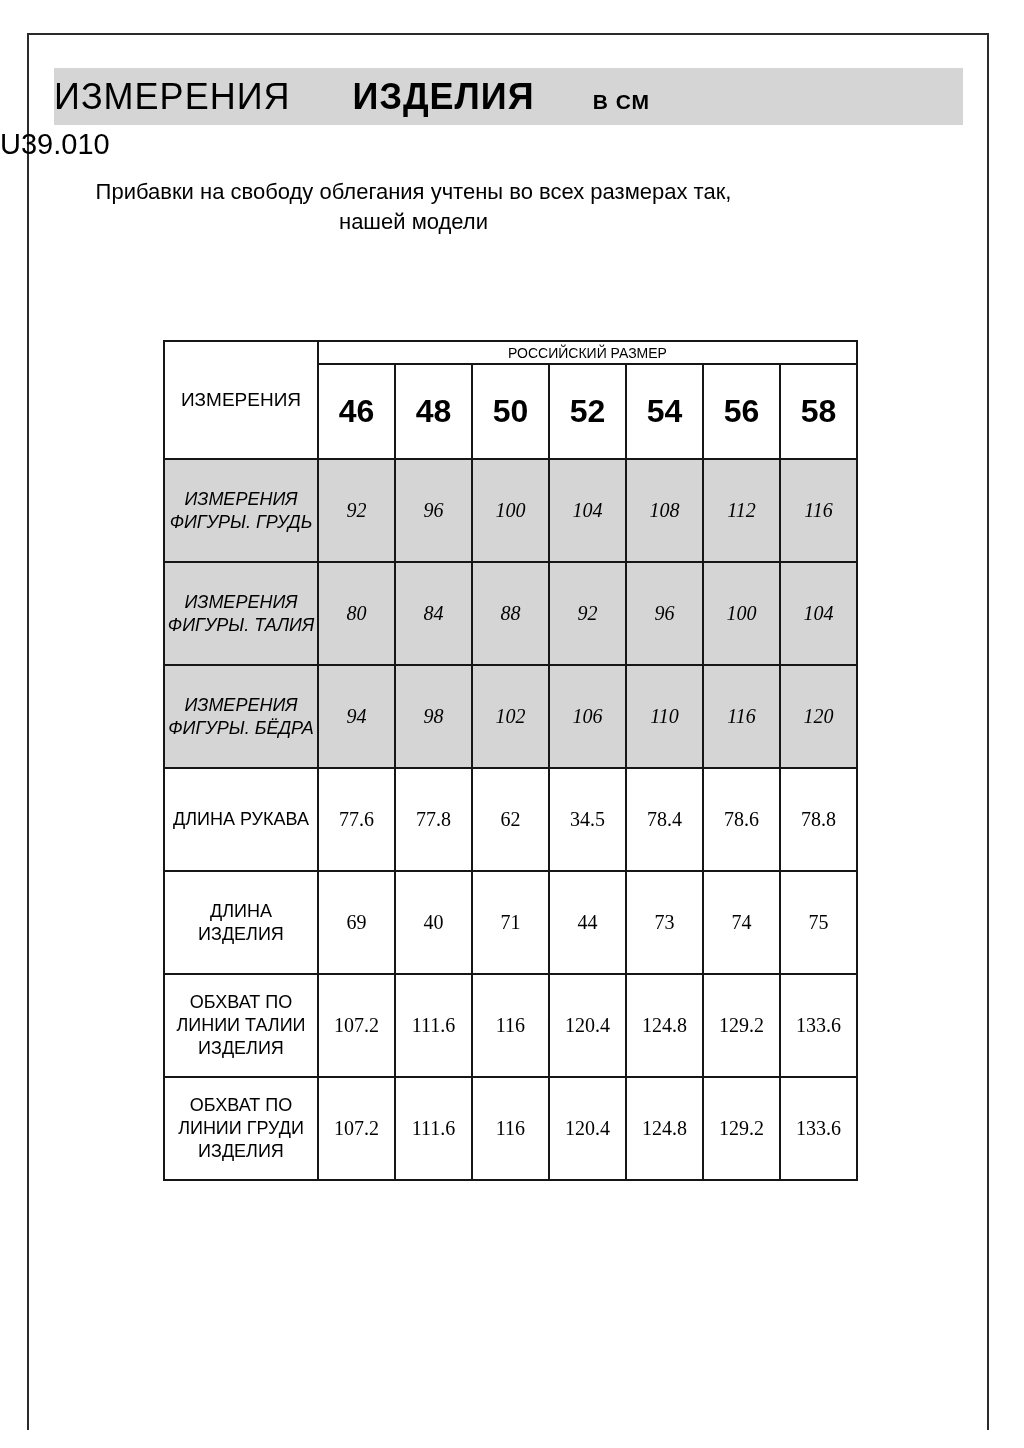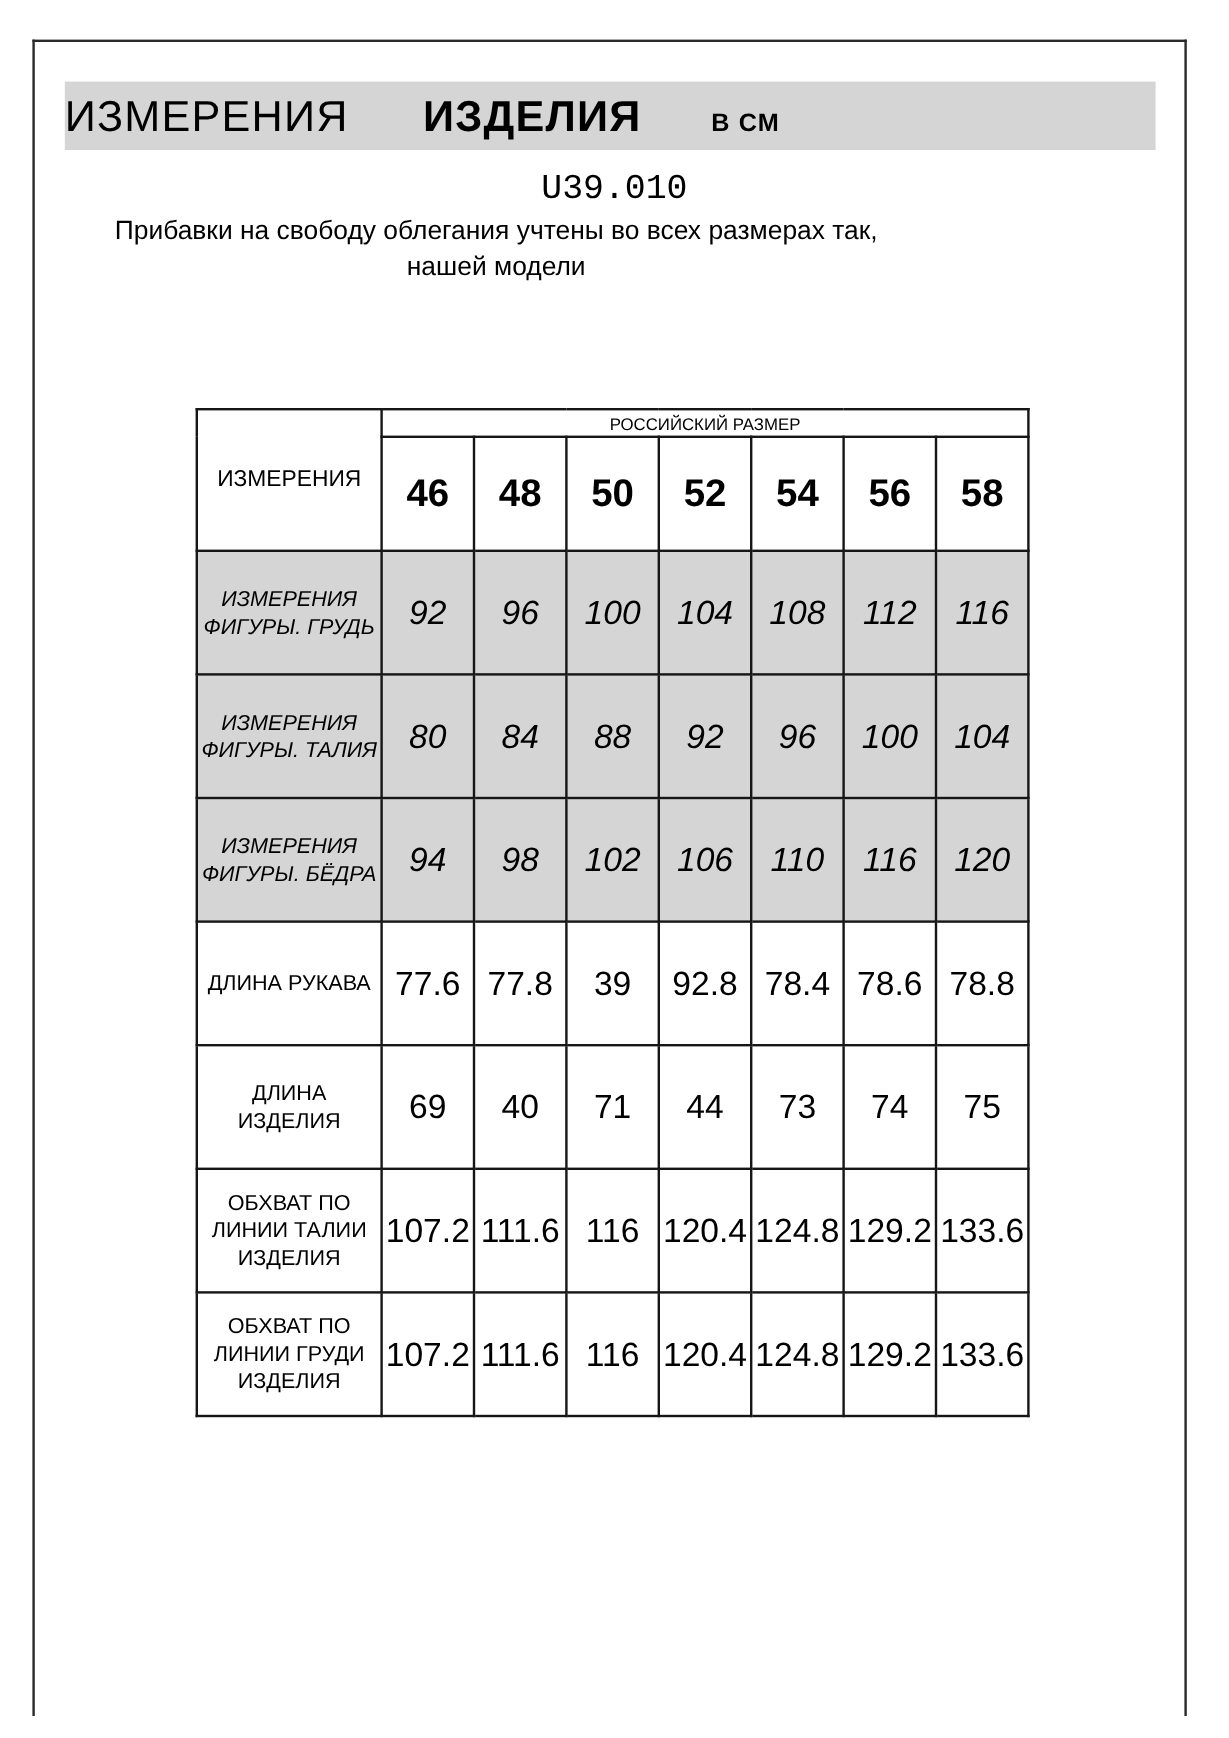--- a/index.html
+++ b/index.html
@@ -30,22 +30,22 @@
     width: 909px; height: 57px;
     background: var(--band-gray);
     white-space: nowrap;
     line-height: 57px; font-size: 36px;
   }
   .title-w1 { font-weight: 400; letter-spacing: 1px; }
   .title-w2 { font-weight: 700; letter-spacing: 1px; margin-left: 62px; }
   .title-unit { font-size: 21px; font-weight: 600; letter-spacing: 1px; margin-left: 58px; }
 
   .article {
-    position: absolute; left: 0; top: 141px; width: 1024px;
-    text-align: center; font-size: 29px; line-height: 34px; font-weight: 400; font-family: Liberation Mono, monospace;
+    position: absolute; left: 0; top: 127px; width: 1024px;
+    text-align: left; font-size: 29px; line-height: 34px; font-weight: 400;
   }
   .note {
     position: absolute; left: 0; top: 177px; width: 827px;
     text-align: center; font-size: 22px; line-height: 30px;
   }
 
   
   table.size-table {
     position: absolute; left: 163px; top: 340px;
     border-collapse: collapse; table-layout: fixed;
@@ -60,21 +60,21 @@
 
   tr.group-row    { height: 23px; }
   tr.sizes-row    { height: 95px; }
   tr.data-row     { height: 103px; }
 
   th.corner       { font-size: 19px; background: #fff; }
   th.group-header { font-size: 14px; font-weight: 400; }
   th.size-cell    { font-size: 32px; font-weight: 700; }
 
   th.row-label    { font-size: 18px; line-height: 23px; padding: 0 2px; }
-  td.value        { font-size: 28px; }
+  td.value        { font-size: 20px; font-family: Liberation Serif, serif; }
 
   tr.shaded th, tr.shaded td {
     background: var(--row-gray);
     font-style: italic;
   }
 </style>
 </head>
 <body>
 
 <div class="canvas">
@@ -144,22 +144,22 @@
           <td class="value">102</td>
           <td class="value">106</td>
           <td class="value">110</td>
           <td class="value">116</td>
           <td class="value">120</td>
         </tr>
         <tr class="data-row">
           <th class="row-label"><span>ДЛИНА РУКАВА</span></th>
           <td class="value">77.6</td>
           <td class="value">77.8</td>
-          <td class="value">39</td>
-          <td class="value">92.8</td>
+          <td class="value">62</td>
+          <td class="value">34.5</td>
           <td class="value">78.4</td>
           <td class="value">78.6</td>
           <td class="value">78.8</td>
         </tr>
         <tr class="data-row">
           <th class="row-label"><span>ДЛИНА ИЗДЕЛИЯ</span></th>
           <td class="value">69</td>
           <td class="value">40</td>
           <td class="value">71</td>
           <td class="value">44</td>

